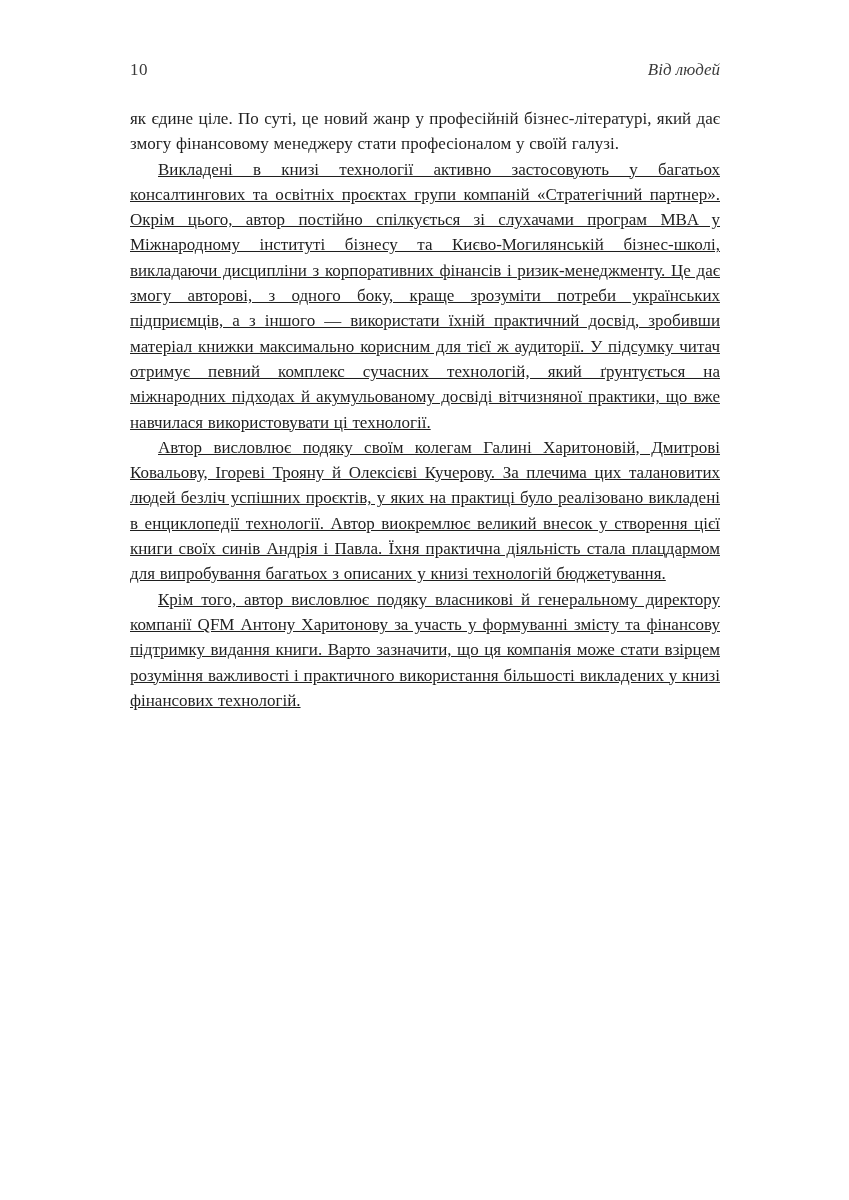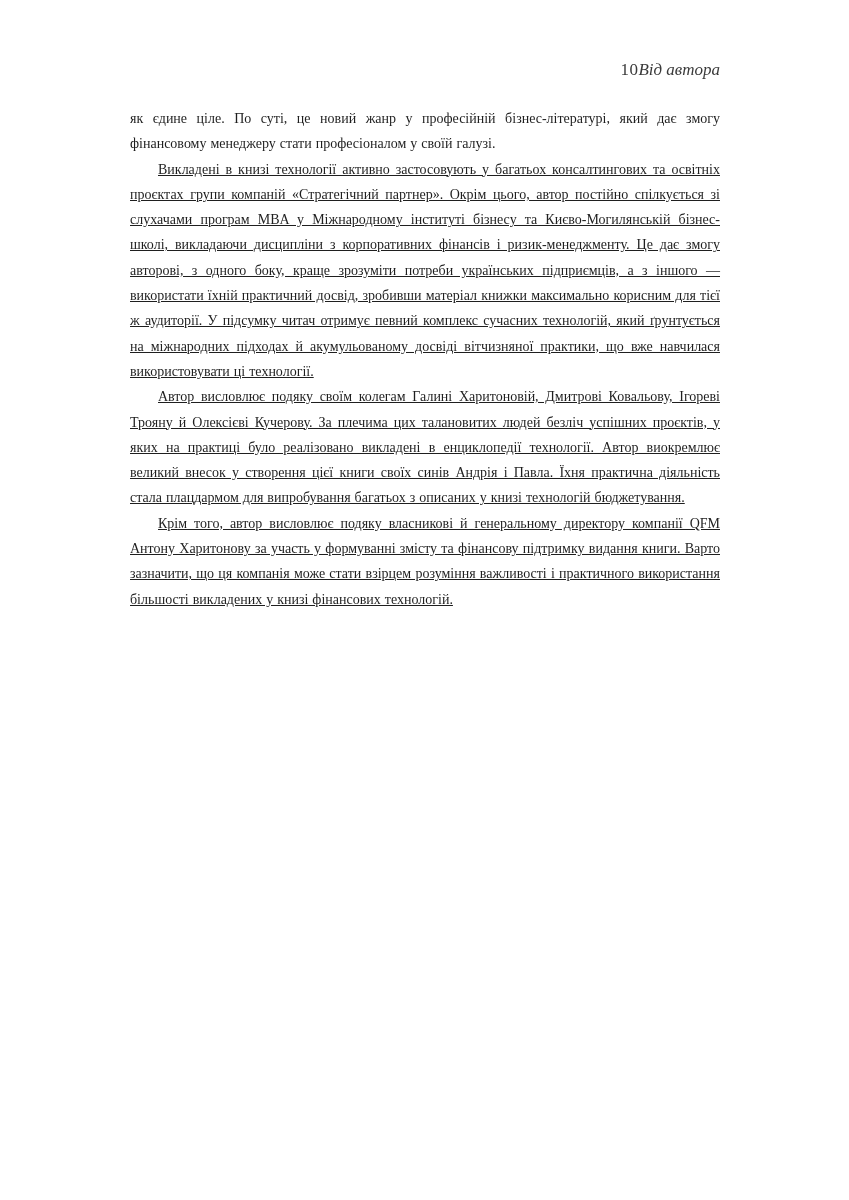--- a/index.html
+++ b/index.html
@@ -16,35 +16,35 @@
   }
   .page {
     box-sizing: border-box;
     width: 849px;
     height: 1200px;
     padding: 60px 129px 0 130px;
     background: #ffffff;
   }
   .running-head {
     display: flex;
-    justify-content: flex-end;
+    justify-content: space-between;
     align-items: baseline;
     font-size: 17px;
     color: #3a3a3a;
     margin-bottom: 26px;
   }
   .running-head .page-num {
     font-style: normal;
     letter-spacing: 0.5px;
   }
   .running-head .head-title {
     font-style: italic;
   }
   .body-text {
-    font-size: 14px;
+    font-size: 17px;
     line-height: 25.3px;
     text-align: justify;
     hyphens: auto;
     -webkit-hyphens: auto;
     word-spacing: 0.5px;
     color: #1f1f1f;
   }
   .body-text p {
     margin: 0;
     padding: 0;
@@ -56,21 +56,21 @@
   .body-text p.no-indent {
     text-indent: 0;
   }
 </style>
 </head>
 <body>
 
 <div class="page">
   <header class="running-head">
     <span class="page-num">10</span>
-    <span class="head-title">Від автора</span>
+    <span class="head-title">Від людей</span>
   </header>
 
   <main class="body-text">
     <p class="no-indent">як єдине ціле. По суті, це новий жанр у професійній бізнес-літературі, який дає змогу фінансовому менеджеру стати професіоналом у своїй галузі.</p>
     <p class="indent">Викладені в книзі технології активно застосовують у багатьох консалтингових та освітніх проєктах групи компаній «Стратегічний партнер». Окрім цього, автор постійно спілкується зі слухачами програм MBA у Міжнародному інституті бізнесу та Києво-Могилянській бізнес-школі, викладаючи дисципліни з корпоративних фінансів і ризик-менеджменту. Це дає змогу авторові, з одного боку, краще зрозуміти потреби українських підприємців, а з іншого — використати їхній практичний досвід, зробивши матеріал книжки максимально корисним для тієї ж аудиторії. У підсумку читач отримує певний комплекс сучасних технологій, який ґрунтується на міжнародних підходах й акумульованому досвіді вітчизняної практики, що вже навчилася використовувати ці технології.</p>
     <p class="indent">Автор висловлює подяку своїм колегам Галині Харитоновій, Дмитрові Ковальову, Ігореві Трояну й Олексієві Кучерову. За плечима цих талановитих людей безліч успішних проєктів, у яких на практиці було реалізовано викладені в енциклопедії технології. Автор виокремлює великий внесок у створення цієї книги своїх синів Андрія і Павла. Їхня практична діяльність стала плацдармом для випробування багатьох з описаних у книзі технологій бюджетування.</p>
     <p class="indent">Крім того, автор висловлює подяку власникові й генеральному директору компанії QFM Антону Харитонову за участь у формуванні змісту та фінансову підтримку видання книги. Варто зазначити, що ця компанія може стати взірцем розуміння важливості і практичного використання більшості викладених у книзі фінансових технологій.</p>
   </main>
 </div>
 

